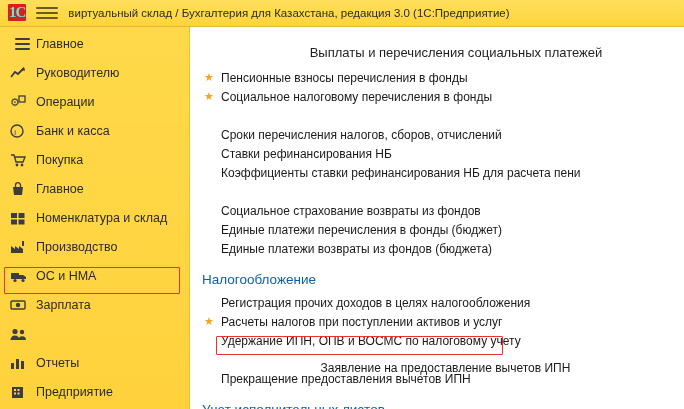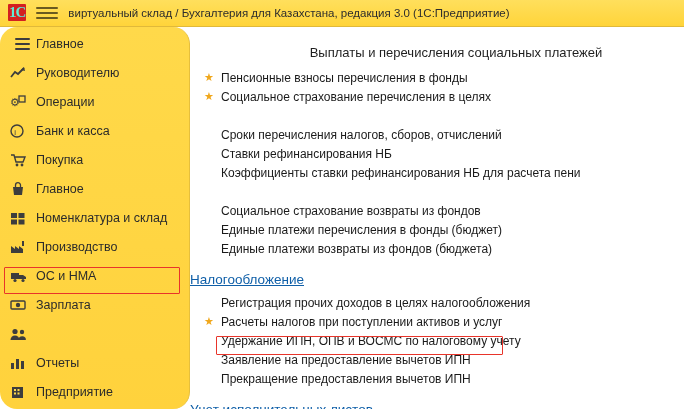--- a/index.html
+++ b/index.html
@@ -65,21 +65,20 @@
   }
 
   
   .sidebar {
     width: 190px;
     background: #ffd94a;
     background: linear-gradient(#ffd94a, #ffd23c);
     padding-top: 2px;
     position: relative;
     border-right: 1px solid #e6bf3c;
-    border-radius: 17px;
   }
   .nav-item {
     display: flex;
     align-items: center;
     height: 29px;
     padding-left: 10px;
     font-size: 12.5px;
     color: #2b2b2b;
     cursor: default;
     white-space: nowrap;
@@ -128,23 +127,22 @@
     font-weight: normal;
     color: #1f1f1f;
     margin: 0 0 8px 0;
     padding-left: 38px;
     text-align: center;
   }
   .section-header {
     font-size: 13.5px;
     color: #0f5fa8;
     font-weight: normal;
-    padding-left: 0;
+    padding-left: 12px;
     margin: 14px 0 6px 0;
-    text-decoration: underline;
   }
   .link-row {
     display: flex;
     align-items: center;
     height: 19px;
     padding-left: 14px;
     font-size: 12px;
     color: #1a1a1a;
     white-space: nowrap;
   }
@@ -154,21 +152,21 @@
     font-size: 11px;
     line-height: 1;
     text-align: left;
   }
   .link-row .star.empty { color: transparent; }
   .link-row .txt { padding-left: 3px; text-align: center; }
 
   #hl-decl {
     left: 216px; top: 336px; width: 287px; height: 19px;
   }
-  .content .link-row.boxed { position: relative; }
+  .content .link-row.boxed { position: relative; flex-direction: column; }
 </style>
 </head>
 <body>
 
 <div class="titlebar">
   <span class="logo-1c">
     <span class="red-block">1C</span>
   </span>
   <span class="hamburger-top">
     <i></i>
@@ -332,21 +330,21 @@
   <div class="content">
 
     <div class="group-title">Выплаты и перечисления социальных платежей</div>
 
     <div class="link-row">
       <span class="star">★</span>
       <span class="txt">Пенсионные взносы перечисления в фонды</span>
     </div>
     <div class="link-row">
       <span class="star">★</span>
-      <span class="txt">Социальное страхование перечисления в целях</span>
+      <span class="txt">Социальное налоговому перечисления в фонды</span>
     </div>
     <div class="link-row">
       <span class="star empty">★</span>
     </div>
     <div class="link-row">
       <span class="star empty">★</span>
       <span class="txt">Сроки перечисления налогов, сборов, отчислений</span>
     </div>
     <div class="link-row">
       <span class="star empty">★</span>

